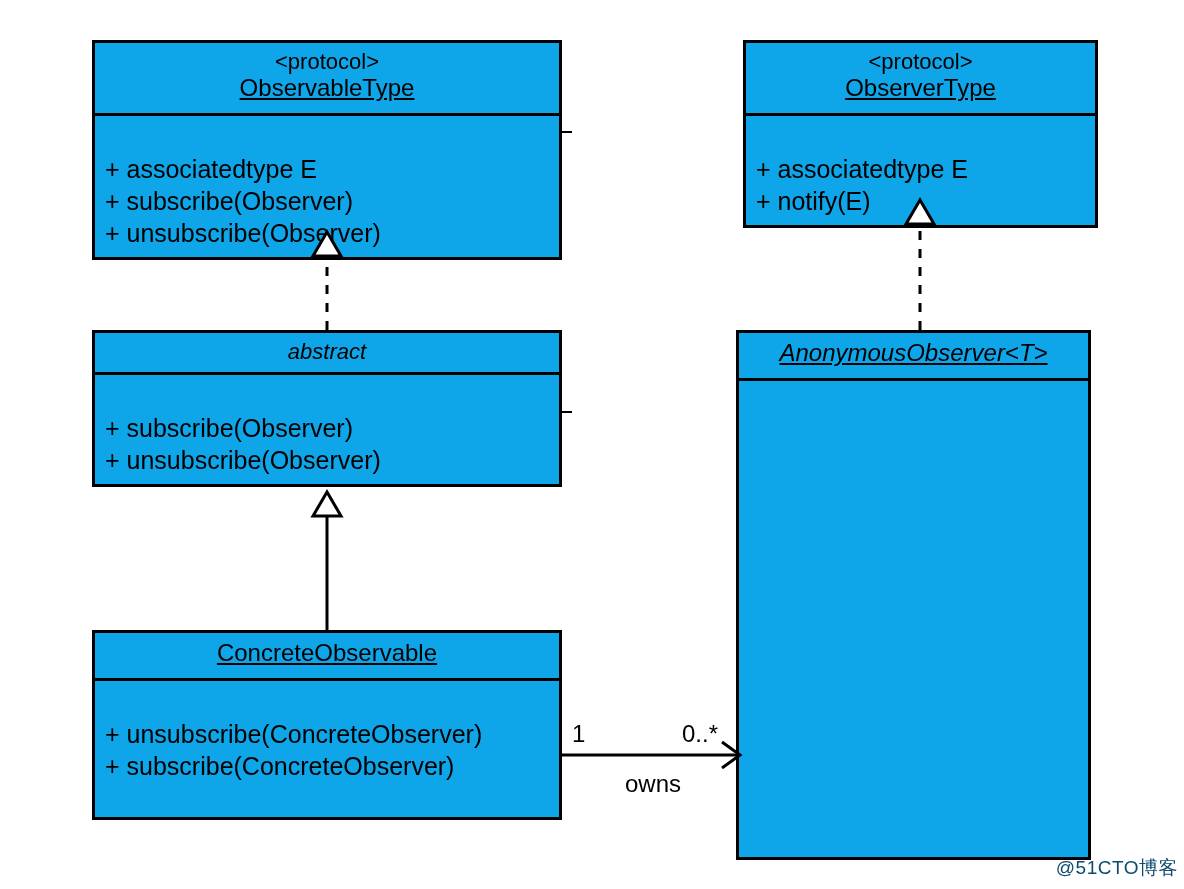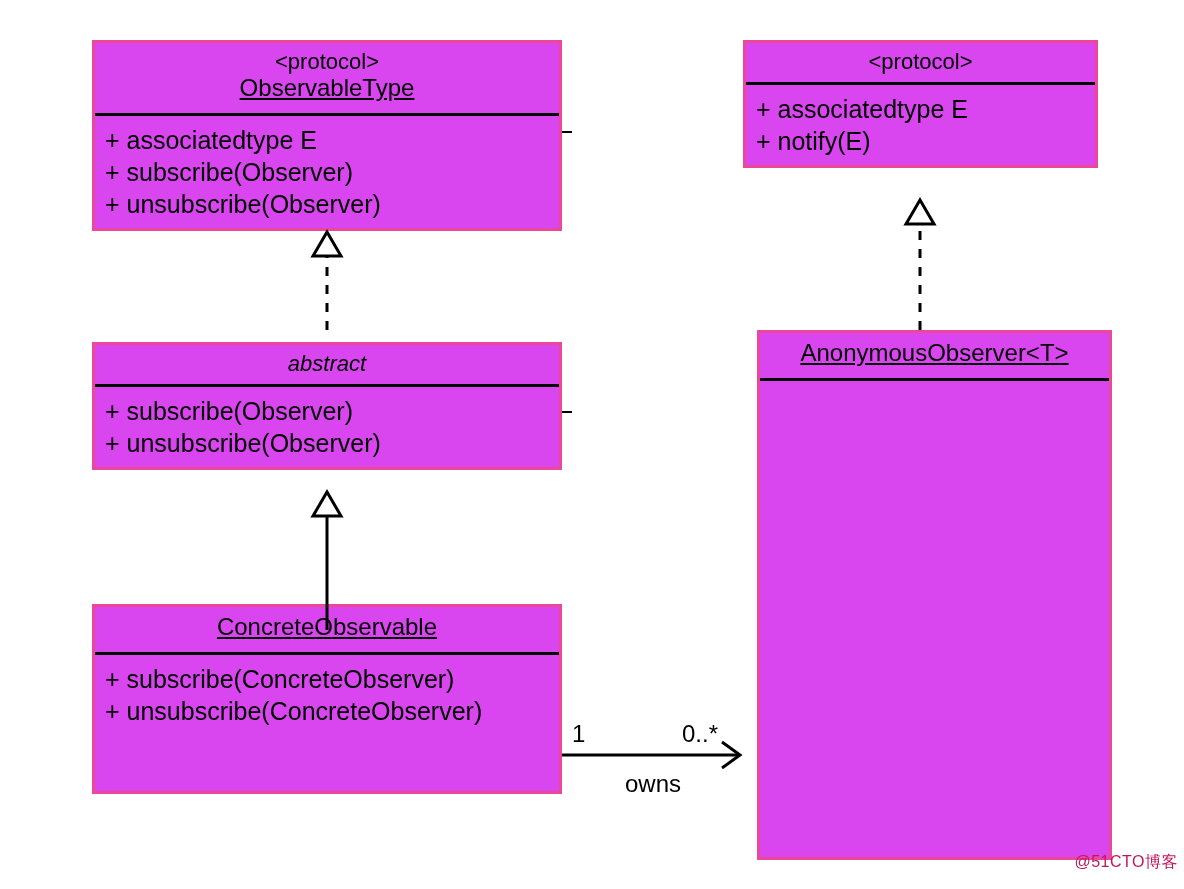--- a/index.html
+++ b/index.html
@@ -11,22 +11,22 @@
     font-family: Arial, Helvetica, sans-serif;
     color: #000;
   }
   .canvas {
     position: relative;
     width: 1184px;
     height: 889px;
   }
   .uml-box {
     position: absolute;
-    border: 3px solid #ec4899;
-    background: #d946ef;
+    border: 3px solid #000000;
+    background: #0ea5e9;
     box-sizing: border-box;
   }
   .uml-header {
     border-bottom: 3px solid #000;
     text-align: center;
     padding: 6px 8px 8px 8px;
   }
   .stereo {
     font-size: 22px;
     font-style: normal;
@@ -40,27 +40,28 @@
   .title {
     font-size: 24px;
     line-height: 1.2;
     text-decoration: underline;
     padding-bottom: 2px;
   }
   .uml-body {
     padding: 8px 10px;
     font-size: 25px;
     line-height: 1.28;
+    margin-top: 29px;
   }
   .watermark {
     position: absolute;
     right: 6px;
-    bottom: 16px;
-    font-size: 16px;
-    color: #be185d;
+    bottom: 8px;
+    font-size: 19px;
+    color: #0c4a6e;
     letter-spacing: 0.5px;
   }
   svg.overlay {
     position: absolute;
     left: 0; top: 0;
     width: 1184px;
     height: 889px;
     pointer-events: none;
   }
   .assoc-label {
@@ -81,50 +82,51 @@
     <div class="uml-body">
       <div>+ associatedtype E</div>
       <div>+ subscribe(Observer)</div>
       <div>+ unsubscribe(Observer)</div>
     </div>
   </div>
 
   <div class="uml-box" style="left:743px; top:40px; width:355px;">
     <div class="uml-header">
       <div class="stereo">&lt;protocol&gt;</div>
+      <div class="title">ObserverType</div>
     </div>
     <div class="uml-body">
       <div>+ associatedtype E</div>
       <div>+ notify(E)</div>
     </div>
   </div>
 
-  <div class="uml-box" style="left:92px; top:342px; width:470px;">
+  <div class="uml-box" style="left:92px; top:330px; width:470px;">
     <div class="uml-header">
       <div class="abstract">abstract</div>
     </div>
     <div class="uml-body">
       <div>+ subscribe(Observer)</div>
       <div>+ unsubscribe(Observer)</div>
     </div>
   </div>
 
-  <div class="uml-box" style="left:757px; top:330px; width:355px; height:530px;">
+  <div class="uml-box" style="left:736px; top:330px; width:355px; height:530px;font-style:italic;">
     <div class="uml-header">
       <div class="title">AnonymousObserver&lt;T&gt;</div>
     </div>
   </div>
 
-  <div class="uml-box" style="left:92px; top:604px; width:470px; height:190px;">
+  <div class="uml-box" style="left:92px; top:630px; width:470px; height:190px;">
     <div class="uml-header">
       <div class="title">ConcreteObservable</div>
     </div>
     <div class="uml-body">
+      <div>+ unsubscribe(ConcreteObserver)</div>
       <div>+ subscribe(ConcreteObserver)</div>
-      <div>+ unsubscribe(ConcreteObserver)</div>
     </div>
   </div>
 
   <div class="assoc-label" style="left:572px; top:720px;">1</div>
   <div class="assoc-label" style="left:682px; top:720px;">0..*</div>
   <div class="assoc-label" style="left:625px; top:770px;">owns</div>
 
   <div class="watermark">@51CTO博客</div>
 
   <svg class="overlay" viewBox="0 0 1184 889">

